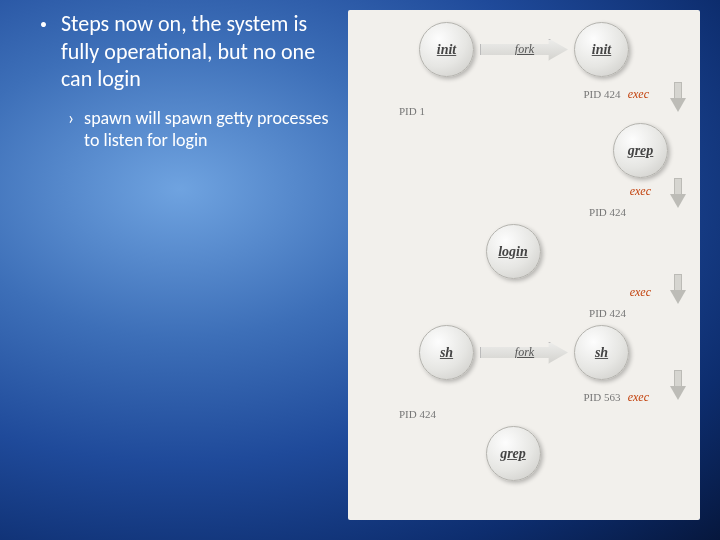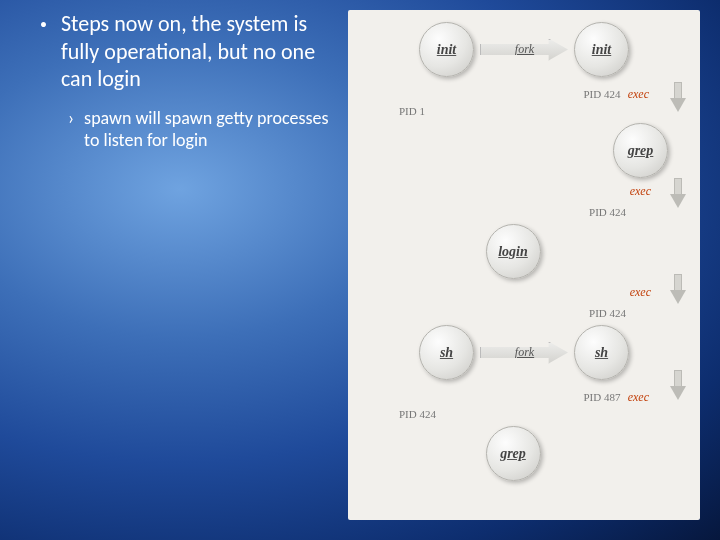--- a/index.html
+++ b/index.html
@@ -114,21 +114,21 @@
           <div class="arrowV"></div>
         </div>
 
       <div class="row">
         <div class="node">sh</div>
         <div class="arrowH">fork</div>
         <div class="node">sh</div>
       </div>
       <div class="splitcap">
         <span class="pid">PID 424</span>
-        <span><span class="pid">PID 487</span>
+        <span><span class="pid">PID 563</span>
         &nbsp;<span class="exec">exec</span></span>
       </div>
       <div class="vwrap right" style="top:360px;">
           <div class="vshaft"></div>
           <div class="arrowV"></div>
         </div>
 
       <div class="row" style="justify-content:center; padding-right:22px;">
         <div class="node">grep</div>
       </div>

